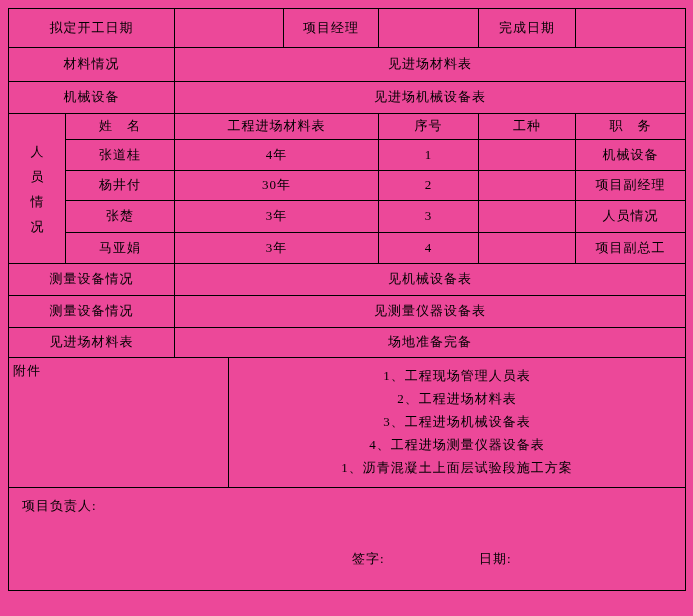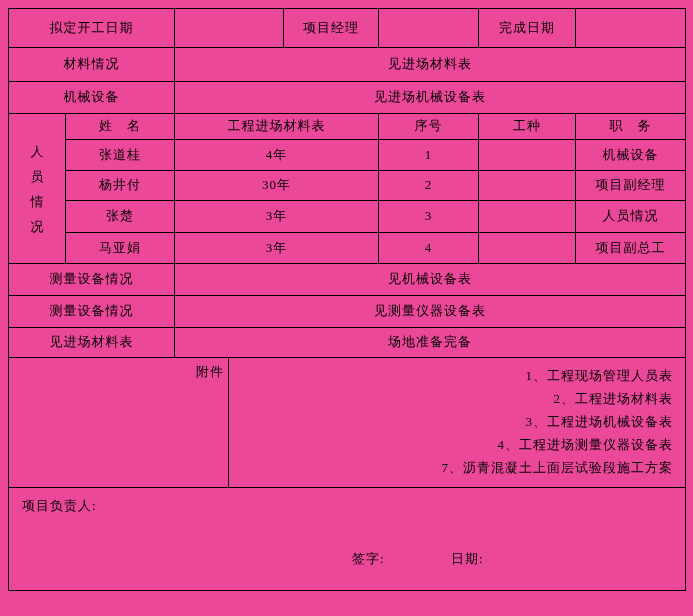--- a/index.html
+++ b/index.html
@@ -31,36 +31,37 @@
   .v-label {
     width: 15px;
     margin: 12px auto;
     word-break: break-all;
     line-height: 25px;
     letter-spacing: 0;
     text-align: center;
   }
   
   td.attach-label-cell {
-    text-align: right; vertical-align: top;
+    text-align: left; vertical-align: top;
     padding: 6px 4px;
+    font-family: Liberation Mono, monospace;
   }
   td.attach-list-cell {
-    text-align: right; vertical-align: top;
+    text-align: center; vertical-align: top;
     padding: 6px 12px;
   }
   .attach-item { line-height: 23px; letter-spacing: 1px; }
   
   td.footer-cell {
     text-align: left; vertical-align: top;
     padding: 10px 13px;
   }
   .sig-row { margin-top: 36px; white-space: nowrap; }
   .sig-label { margin-left: 330px; margin-top: 18px; }
-  .date-label { margin-left: 62px; }
+  .date-label { margin-left: 90px; }
 </style>
 </head>
 <body>
 
 <div class="page">
   <table class="form">
     <colgroup>
       <col style="width:57px">
         <col style="width:109px">
         <col style="width:54px">
@@ -146,21 +147,21 @@
       <td colspan="6">场地准备完备</td>
     </tr>
 
     <tr style="height:130px">
       <td colspan="3" class="attach-label-cell">附件</td>
       <td colspan="5" class="attach-list-cell">
         <div class="attach-item">1、工程现场管理人员表</div>
         <div class="attach-item">2、工程进场材料表</div>
         <div class="attach-item">3、工程进场机械设备表</div>
         <div class="attach-item">4、工程进场测量仪器设备表</div>
-        <div class="attach-item">7、沥青混凝土上面层试验段施工方案</div>
+        <div class="attach-item">1、沥青混凝土上面层试验段施工方案</div>
       </td>
     </tr>
 
     <tr style="height:103px">
       <td colspan="8" class="footer-cell">
         <div>项目负责人:</div>
         <div class="sig-row">
           <span class="sig-label">签字:</span>
           <span class="date-label">日期:</span>
         </div>

